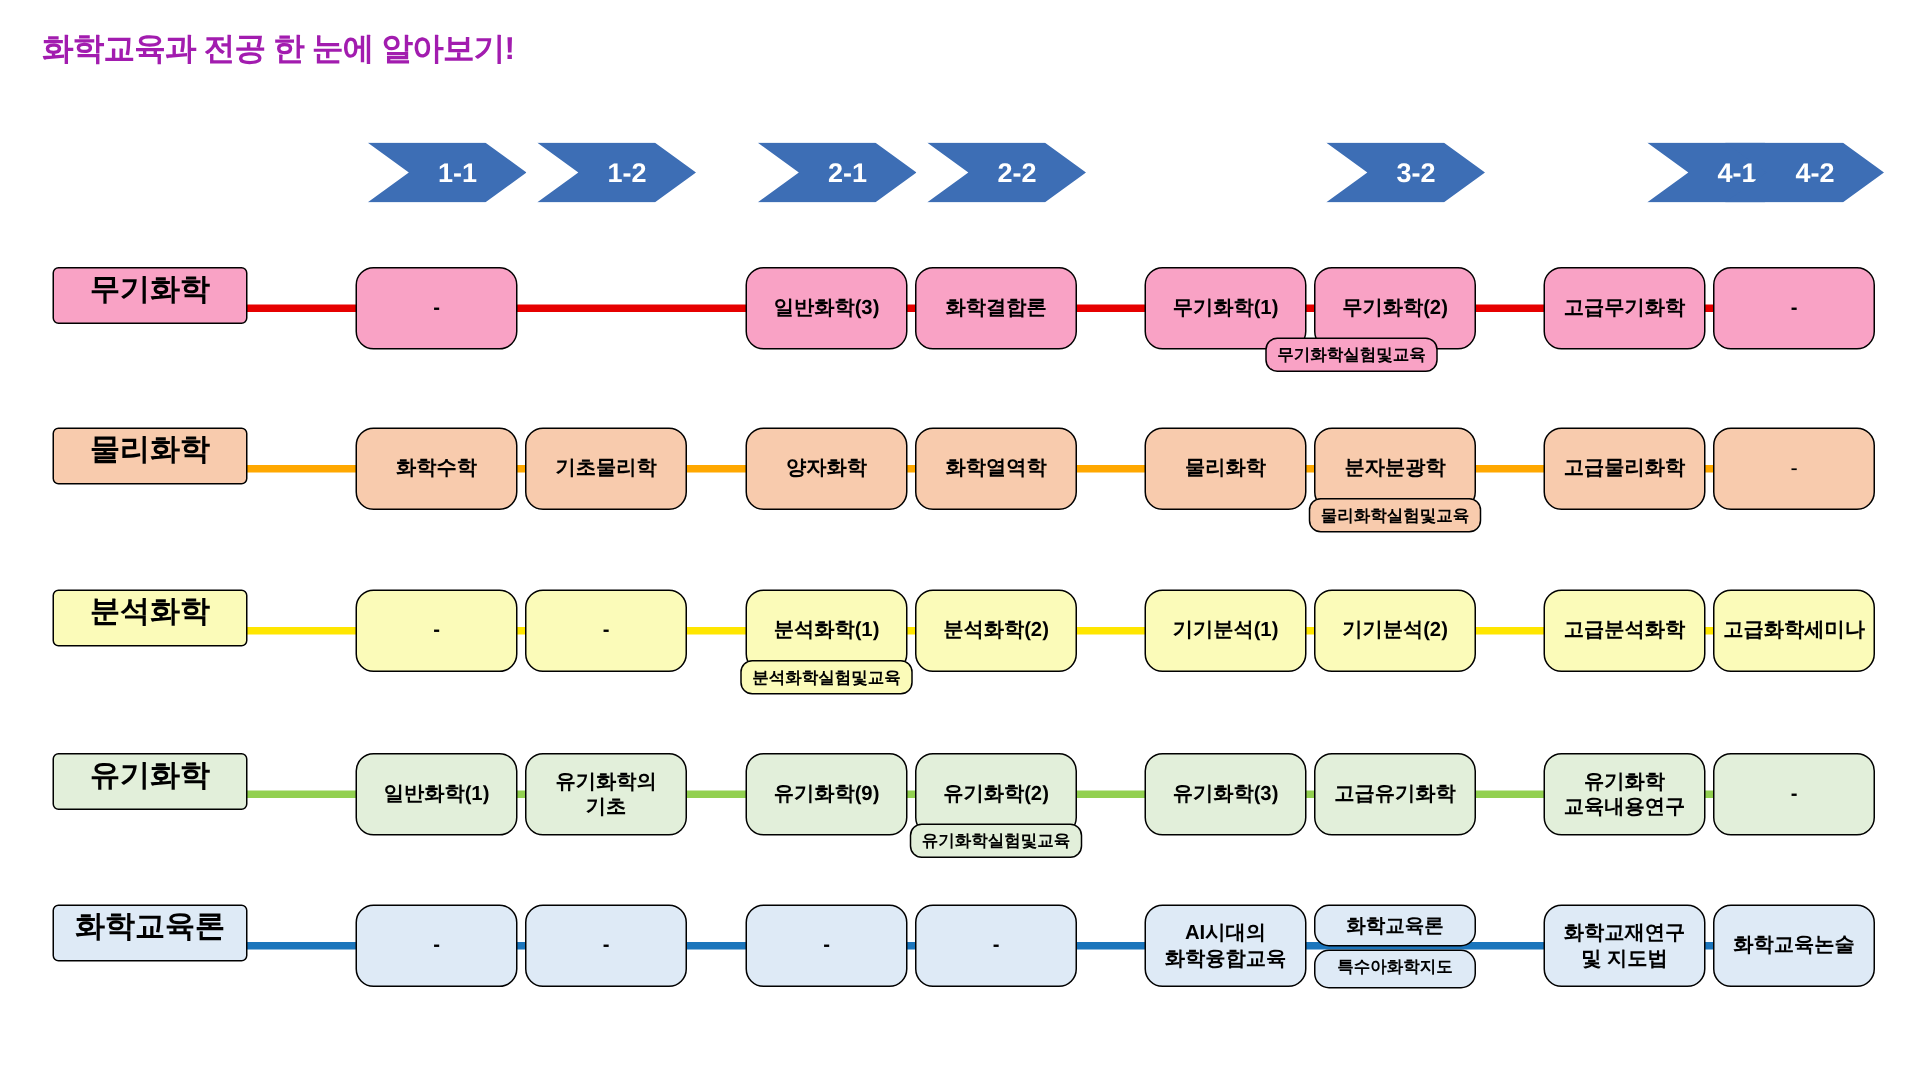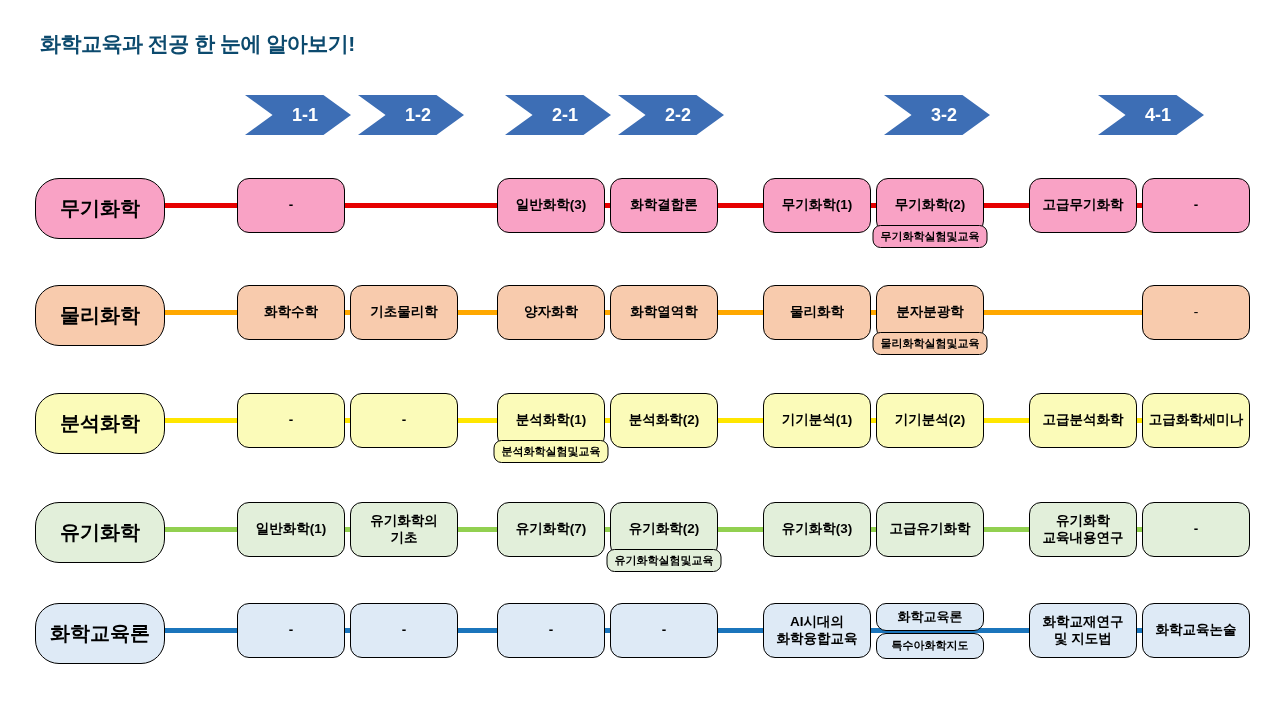--- a/index.html
+++ b/index.html
@@ -1,32 +1,32 @@
 <!DOCTYPE html>
 <html style="--chevron: #3D6EB5; --chevron-text: #FFFFFF;"><head>
 <meta charset="utf-8">
 <style>
   html,body{margin:0;padding:0;background:#ffffff;font-family:"Liberation Sans","DejaVu Sans",sans-serif;}
   .canvas{position:relative;width:1280px;height:720px;background:#ffffff;overflow:hidden;}
-  .title{position:absolute;left:28px;top:18px;margin:12px;font-size:21px;font-weight:bold;color:#0c4a6e;letter-spacing:-0.5px;}
+  .title{position:absolute;left:28px;top:18px;margin:0;font-size:21px;font-weight:bold;color:#a21caf;letter-spacing:-0.5px;}
 
   
   .chevrons{position:absolute;left:0;top:95px;width:1052px;height:40px;padding-left:20px;}
   .chev{position:absolute;top:0;width:106px;height:40px;background:var(--chevron,#3D6EB5);
         clip-path:polygon(0 0,74% 0,100% 50%,74% 100%,0 100%,26% 50%);
         color:var(--chevron-text,#fff);font-weight:bold;font-size:18px;
         display:flex;align-items:center;justify-content:center;padding-left:14px;box-sizing:border-box;}
   .v0{left:245px}.v1{left:358px}.v2{left:505px}.v3{left:618px}
   .v4{left:771px}.v5{left:884px}.v6{left:1098px}.v7{left:1150px}
 
   
   .row{position:absolute;left:0;width:1280px;height:80px;}
   .row-line{position:absolute;left:150px;top:25px;width:1060px;height:5px;background:var(--line,#999);z-index:0;}
-  .row-label{position:absolute;left:35px;top:0;width:130px;height:61px;background:var(--fill,#eee);
-             border:1.5px solid #000;border-radius:24px;display:flex;align-items:center;justify-content:center;
+  .row-label{position:absolute;left:35px;top:0;width:130px;height:38px;background:var(--fill,#eee);
+             border:1.5px solid #000;border-radius:4px;display:flex;align-items:flex-start;justify-content:center;
              font-weight:bold;font-size:20px;z-index:1;box-sizing:border-box;}
   .cell{position:absolute;top:0;width:108px;height:55px;background:var(--fill,#eee);
         border:1.4px solid #000;border-radius:12px;display:flex;align-items:center;justify-content:center;
         z-index:1;box-sizing:border-box;}
   .ct{font-weight:bold;font-size:13.5px;text-align:center;white-space:pre-line;line-height:1.2;padding:0 2px;}
   .c0{left:237px}.c1{left:350px}.c2{left:497px}.c3{left:610px}
   .c4{left:763px}.c5{left:876px}.c6{left:1029px}.c7{left:1142px}
 
   .sub{position:absolute;top:47px;transform:translateX(-50%);background:var(--fill,#eee);
        border:1.4px solid #000;border-radius:8px;padding:3px 7px;font-weight:bold;font-size:11px;
@@ -55,20 +55,23 @@
       </div>
     <div class="chev v3">
         <span>2-2</span>
       </div>
     <div class="chev v5">
         <span>3-2</span>
       </div>
     <div class="chev v6">
         <span>4-1</span>
       </div>
+    <div class="chev v7">
+        <span>4-2</span>
+      </div>
   </div>
 
   <div class="row" style="top: 178px; --fill: #F9A2C5; --line: #E60000;">
     <div class="row-line"></div>
     <div class="row-label">
         <span>무기화학</span>
       </div>
     <div class="cell c0">
         <span class="ct">-</span>
       </div>
@@ -77,21 +80,21 @@
       </div>
     <div class="cell c3">
         <span class="ct">화학결합론</span>
       </div>
     <div class="cell c4">
         <span class="ct">무기화학(1)</span>
       </div>
     <div class="cell c5">
         <span class="ct">무기화학(2)</span>
       </div>
-    <div class="sub" style="left:930px"><span>무기화학실험및교육</span></div>
+    <div class="sub" style="left:901px"><span>무기화학실험및교육</span></div>
     <div class="cell c6">
         <span class="ct">고급무기화학</span>
       </div>
     <div class="cell c7">
         <span class="ct">-</span>
       </div>
   </div>
 
   <div class="row" style="top: 285px; font-family: Liberation Serif, serif; --fill: #F8CBAD; --line: #FFA800;">
     <div class="row-line"></div>
@@ -110,20 +113,23 @@
     <div class="cell c2">
         <span class="ct">양자화학</span>
       </div>
     <div class="cell c4">
         <span class="ct">물리화학</span>
       </div>
     <div class="cell c5">
         <span class="ct">분자분광학</span>
       </div>
     <div class="sub" style="left:930px"><span>물리화학실험및교육</span></div>
+    <div class="cell c6">
+        <span class="ct">고급물리화학</span>
+      </div>
     <div class="cell c7">
         <span class="ct">-</span>
       </div>
   </div>
 
   <div class="row" style="top: 393px; --fill: #FBFBB9; --line: #FFE600;">
     <div class="row-line"></div>
     <div class="row-label">
         <span>분석화학</span>
       </div>
@@ -160,21 +166,21 @@
         <span>유기화학</span>
       </div>
     <div class="cell c0">
         <span class="ct">일반화학(1)</span>
       </div>
     <div class="cell c1">
         <span class="ct">유기화학의
 기초</span>
       </div>
     <div class="cell c2">
-        <span class="ct">유기화학(7)</span>
+        <span class="ct">유기화학(9)</span>
       </div>
     <div class="cell c3">
         <span class="ct">유기화학(2)</span>
       </div>
     <div class="sub" style="left:664px"><span>유기화학실험및교육</span></div>
     <div class="cell c4">
         <span class="ct">유기화학(3)</span>
       </div>
     <div class="cell c5">
         <span class="ct">고급유기화학</span>

